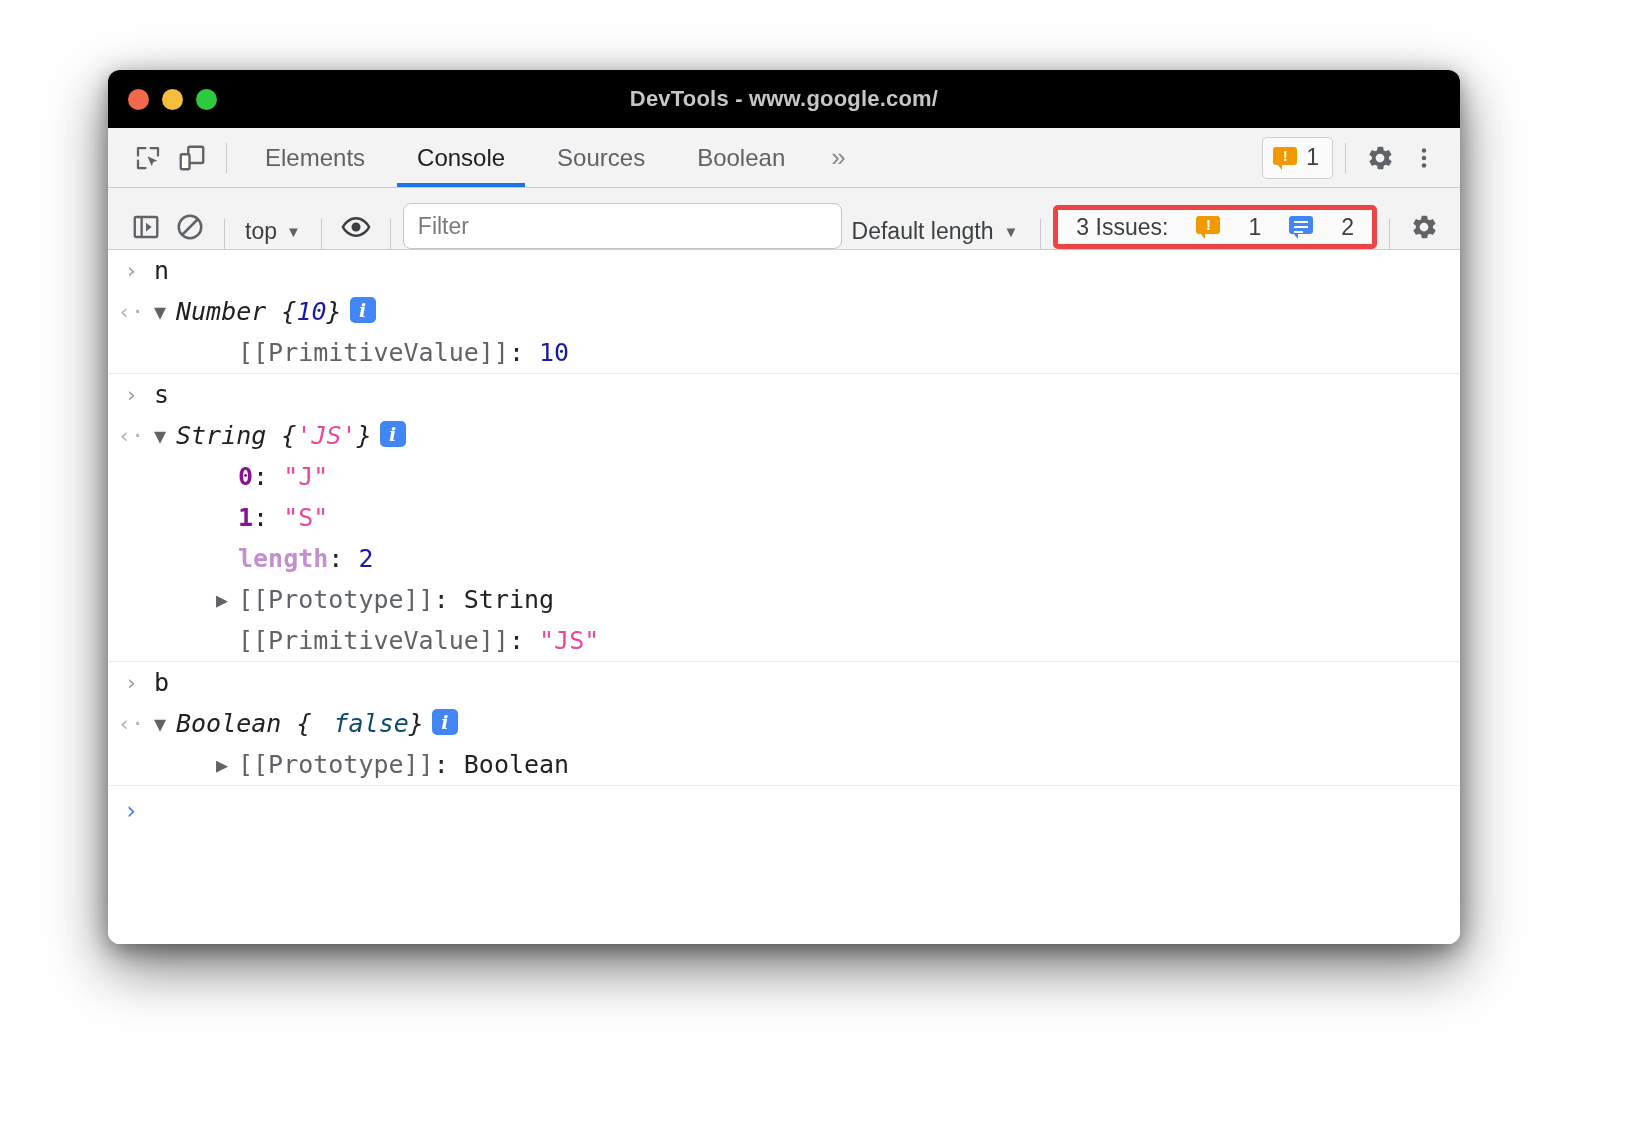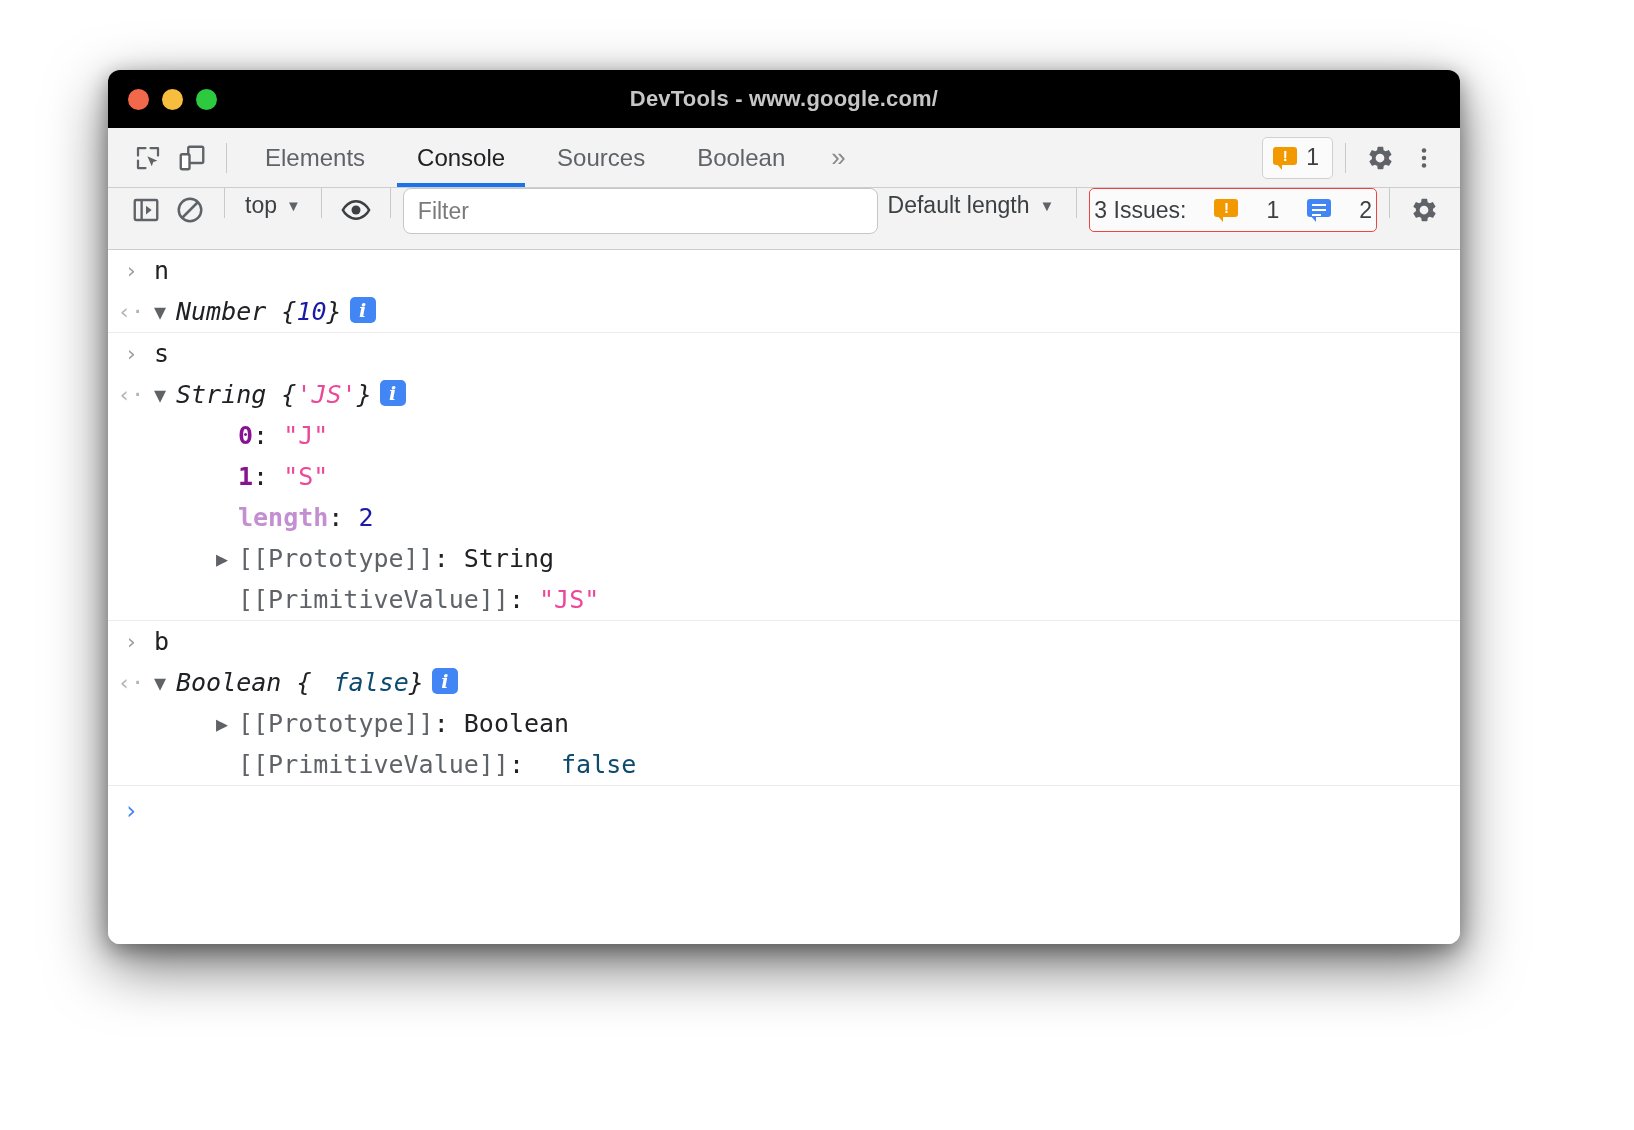--- a/index.html
+++ b/index.html
@@ -124,21 +124,21 @@
     height: 42px;
   }
   .chip-count { font-size: 23px; color: #3c4043; }
 
   
   .consolebar {
     height: 62px;
     background: #f3f3f3;
     border-bottom: 1px solid #cdcdcd;
     display: flex;
-    align-items: flex-start;
+    align-items: flex-end;
     padding: 0 14px 0 16px;
   }
   .ctx-select {
     display: flex; align-items: center; gap: 9px;
     font-size: 23px; color: #3c4043;
     padding: 4px 8px;
     white-space: nowrap;
   }
   .caret { font-size: 15px; color: #5f6368; }
   .filter-input {
@@ -156,25 +156,25 @@
   }
   .filter-input::placeholder { color: #7a7a7a; }
   .levels {
     display: flex; align-items: center; gap: 10px;
     font-size: 23px; color: #3c4043;
     padding: 4px 10px;
     white-space: nowrap;
   }
   .issues-chip {
     display: flex; align-items: center; gap: 28px;
-    border: 1px solid #ef4444;
+    border: 5px solid #ef4444;
     border-radius: 5px;
     background: #fbfbfb;
     height: 44px;
-    padding: 0 4px;
+    padding: 0 18px;
     white-space: nowrap;
   }
   .issues-label { font-size: 23px; color: #3c4043; }
 
   
   .badge-warn, .badge-info {
     position: relative;
     width: 24px; height: 22px;
     flex: 0 0 auto;
   }
@@ -422,20 +422,24 @@
     <div class="console-body" id="console-body">
         <div class="group">
           <div class="row">
             <div class="gutter in">›</div>
             <div class="rowtext">n</div>
           </div>
           <div class="row">
             <div class="gutter out">‹·</div>
             <div class="rowtext"><span class="arrow-down">▼</span><span class="ctor">Number </span><span class="brace">{</span><span class="num brace">10</span><span class="brace">}</span><span class="info-badge">i</span></div>
           </div>
+          <div class="row">
+            <div class="gutter"></div>
+            <div class="rowtext"><span class="indent2"></span><span class="internal">[[PrimitiveValue]]</span><span class="plain">: </span><span class="num">10</span></div>
+          </div>
         </div>
         <div class="group">
           <div class="row">
             <div class="gutter in">›</div>
             <div class="rowtext">s</div>
           </div>
           <div class="row">
             <div class="gutter out">‹·</div>
             <div class="rowtext"><span class="arrow-down">▼</span><span class="ctor">String </span><span class="brace">{</span><span class="str brace">'JS'</span><span class="brace">}</span><span class="info-badge">i</span></div>
           </div>
@@ -465,24 +469,20 @@
             <div class="gutter in">›</div>
             <div class="rowtext">b</div>
           </div>
           <div class="row">
             <div class="gutter out">‹·</div>
             <div class="rowtext"><span class="arrow-down">▼</span><span class="ctor">Boolean </span><span class="brace">{</span><span class="bool brace">false</span><span class="brace">}</span><span class="info-badge">i</span></div>
           </div>
           <div class="row">
             <div class="gutter"></div>
             <div class="rowtext"><span class="indent1"></span><span class="arrow-right">▶</span><span class="internal">[[Prototype]]</span><span class="plain">: </span><span class="plain">Boolean</span></div>
-          </div>
-          <div class="row">
-            <div class="gutter"></div>
-            <div class="rowtext"><span class="indent2"></span><span class="internal">[[PrimitiveValue]]</span><span class="plain">: </span><span class="bool">false</span></div>
           </div>
         </div>
         <div class="prompt-row">
           <div class="prompt-chevron">›</div>
           <div class="rowtext"></div>
         </div>
       </div>
 
   </div>
 </div>

